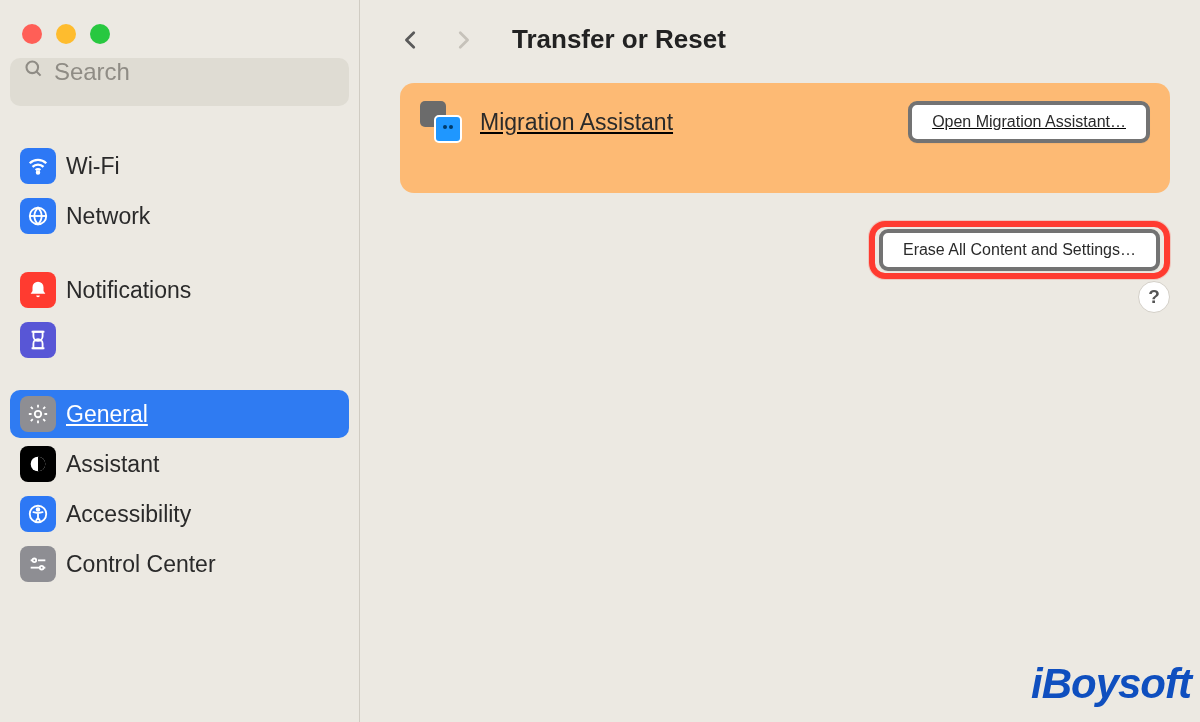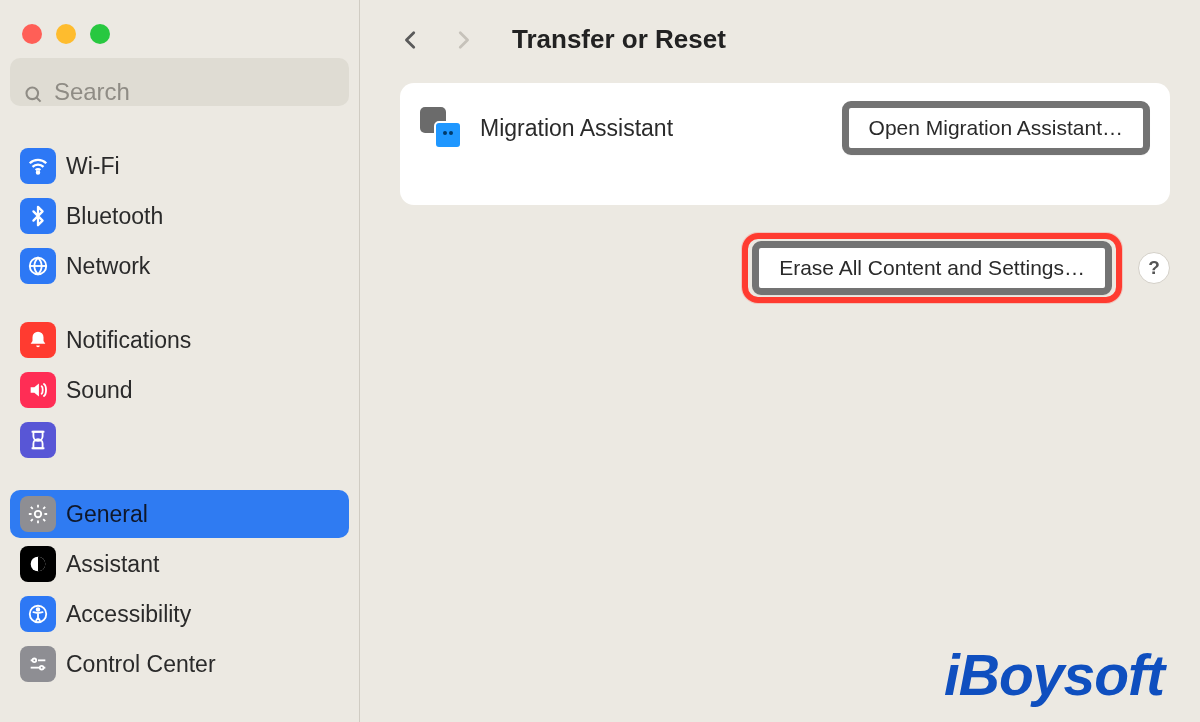--- a/index.html
+++ b/index.html
@@ -22,21 +22,21 @@
     padding: 16px 12px 14px 22px;
   }
   .tl { width: 20px; height: 20px; border-radius: 50%; }
   .tl.red { background: #ff5f57; }
   .tl.yellow { background: #febc2e; }
   .tl.green { background: #28c840; }
 
   .search-wrap { padding: 0 10px 12px 10px; }
   .search {
     display: flex;
-    align-items: flex-end;
+    align-items: flex-start;
     gap: 10px;
     background: #dfdcd3;
     border-radius: 10px;
     height: 48px;
     padding: 0 14px;
     color: #8f8c85;
     font-size: 24px;
   }
   .search input {
     border: none; outline: none; background: transparent;
@@ -49,21 +49,21 @@
   .sidebar-item {
     display: flex;
     align-items: center;
     gap: 10px;
     height: 48px;
     padding: 0 10px;
     border-radius: 10px;
     cursor: default;
   }
   .sidebar-item.selected { background: #2f7bf2; }
-  .sidebar-item.selected .label { color: #0f172a; }
+  .sidebar-item.selected .label { color: #ffffff; text-decoration: underline; }
   .sidebar-item .label { font-size: 23px; color: #2a2a2a; }
   .icon-tile {
     width: 36px; height: 36px; border-radius: 8px;
     display: flex; align-items: center; justify-content: center;
     color: #fff; flex-shrink: 0;
   }
   .icon-tile svg { width: 22px; height: 22px; }
   .bg-blue { background: #2d78f5; }
   .bg-red { background: #ff3b30; }
   .bg-pink { background: #ff2d55; }
@@ -72,23 +72,24 @@
   .bg-black { background: #000; }
 
   
   .main { flex: 1; padding: 24px 30px 0 40px; position: relative; }
   .topbar { display: flex; align-items: center; gap: 30px; margin-bottom: 28px; }
   .nav-arrow { width: 22px; height: 22px; color: #5a5a5a; cursor: default; }
   .nav-arrow.disabled { color: #c6c2ba; }
   .page-title { font-size: 26px; font-weight: 700; color: #222; margin-left: 8px; }
 
   .card {
-    background: #ffffff;
+    background: #fdba74;
     border-radius: 14px;
     padding: 18px 20px 22px 20px;
+    text-decoration: underline;
   }
   .card-head {
     display: flex;
     align-items: center;
     justify-content: space-between;
     margin-bottom: 28px;
   }
   .card-head-left { display: flex; align-items: center; gap: 18px; }
   .ma-icon {
     width: 42px; height: 42px; border-radius: 6px;
@@ -106,57 +107,58 @@
   .ma-icon .face::before, .ma-icon .face::after {
     content:""; position:absolute; width:4px; height:4px; background:#003a6b; border-radius:50%;
     top: 8px;
   }
   .ma-icon .face::before { left:7px; }
   .ma-icon .face::after { right:7px; }
 
   .card-title { font-size: 23px; font-weight: 500; color: #2a2a2a; }
   .btn {
     background: #fff;
-    border: 7px solid #737373;
+    border: 4px solid #737373;
     border-radius: 9px;
     padding: 8px 20px;
-    font-size: 21px;
+    font-size: 16px;
     color: #2a2a2a;
     box-shadow: 0 1px 1px rgba(0,0,0,0.04);
     cursor: default;
     white-space: nowrap;
   }
   .card-desc { font-size: 21px; color: #6e6b65; line-height: 1.35; }
 
   .row-below {
     display: flex;
     justify-content: flex-end;
-    align-items: center;
-    gap: 16px;
+    align-items: flex-end;
+    gap: 2px;
     margin-top: 28px;
+    flex-direction: column;
   }
   .highlight-box {
     border: 6px solid #ff3b30;
     border-radius: 16px;
     padding: 2px 4px;
     box-shadow: 0 0 0 1px rgba(255,59,48,0.2);
   }
   .help-btn {
     width: 32px; height: 32px; border-radius: 50%;
     background: #fff; border: 1px solid #d4d0c8;
     display: flex; align-items: center; justify-content: center;
     font-size: 19px; color: #555; font-weight: 600;
     cursor: default;
   }
 
   .watermark {
     position: absolute;
-    right: 36px;
+    right: 9px;
     bottom: 14px;
-    font-size: 57px;
+    font-size: 42px;
     font-weight: 800;
     font-style: italic;
     color: #0f4fbf;
     letter-spacing: -1px;
   }
 </style>
 </head>
 <body>
 
 <div class="sidebar">
@@ -183,57 +185,39 @@
             <path d="M3 9c5-5 13-5 18 0"></path>
             <path d="M6 13c3.3-3.3 8.7-3.3 12 0"></path>
             <path d="M9.5 16.5c1.4-1.4 3.6-1.4 5 0"></path>
             <circle cx="12" cy="19" r="1.2" fill="#fff"></circle>
           </svg>
       </div>
       <span class="label">Wi-Fi</span>
     </div>
     <div class="sidebar-item">
       <div class="icon-tile bg-blue">
-        <svg viewBox="0 0 24 24" fill="none" stroke="#fff" stroke-width="2.5" stroke-linejoin="round" stroke-linecap="round">
-            <path d="M7 7l10 10-5 5V2l5 5L7 17"></path>
-          </svg>
-      </div>
-      <span class="label">Bluetooth</span>
-    </div>
-    <div class="sidebar-item">
-      <div class="icon-tile bg-blue">
         <svg viewBox="0 0 24 24" fill="none" stroke="#fff" stroke-width="2">
             <circle cx="12" cy="12" r="9"></circle>
             <path d="M3 12h18"></path>
             <path d="M12 3c2.5 2.5 4 5.5 4 9s-1.5 6.5-4 9c-2.5-2.5-4-5.5-4-9s1.5-6.5 4-9z"></path>
           </svg>
       </div>
       <span class="label">Network</span>
     </div>
 
     <div class="sidebar-group-gap"></div>
 
     <div class="sidebar-item">
       <div class="icon-tile bg-red">
         <svg viewBox="0 0 24 24" fill="#fff">
             <path d="M12 3a6 6 0 0 0-6 6v4l-2 3h16l-2-3V9a6 6 0 0 0-6-6z"></path>
             <path d="M10 18a2 2 0 0 0 4 0"></path>
           </svg>
       </div>
       <span class="label">Notifications</span>
-    </div>
-    <div class="sidebar-item">
-      <div class="icon-tile bg-pink">
-        <svg viewBox="0 0 24 24" fill="#fff">
-            <path d="M4 9v6h4l5 4V5L8 9H4z"></path>
-            <path d="M16 8c1.5 1 1.5 7 0 8" fill="none" stroke="#fff" stroke-width="2" stroke-linecap="round"></path>
-            <path d="M18.5 5.5c3 2 3 11 0 13" fill="none" stroke="#fff" stroke-width="2" stroke-linecap="round"></path>
-          </svg>
-      </div>
-      <span class="label">Sound</span>
     </div>
     <div class="sidebar-item">
       <div class="icon-tile bg-indigo">
         <svg viewBox="0 0 24 24" fill="#fff">
             <path d="M7 3h10v5a5 5 0 0 1-5 5 5 5 0 0 1-5-5V3zm0 18h10v-5a5 5 0 0 0-5-5 5 5 0 0 0-5 5v5z" fill="none" stroke="#fff" stroke-width="2"></path>
             <rect x="5" y="2" width="14" height="2"></rect>
             <rect x="5" y="20" width="14" height="2"></rect>
           </svg>
       </div>
     </div>

